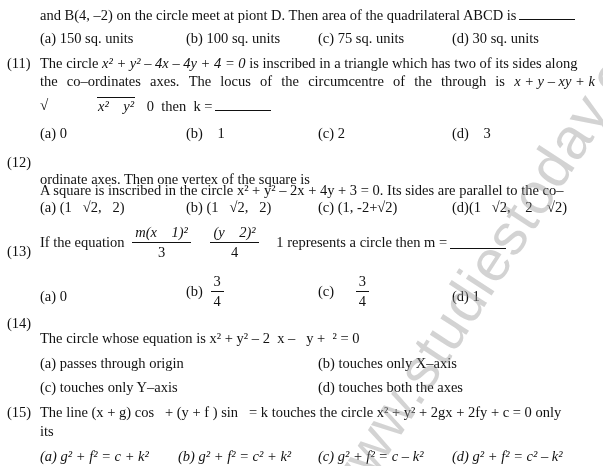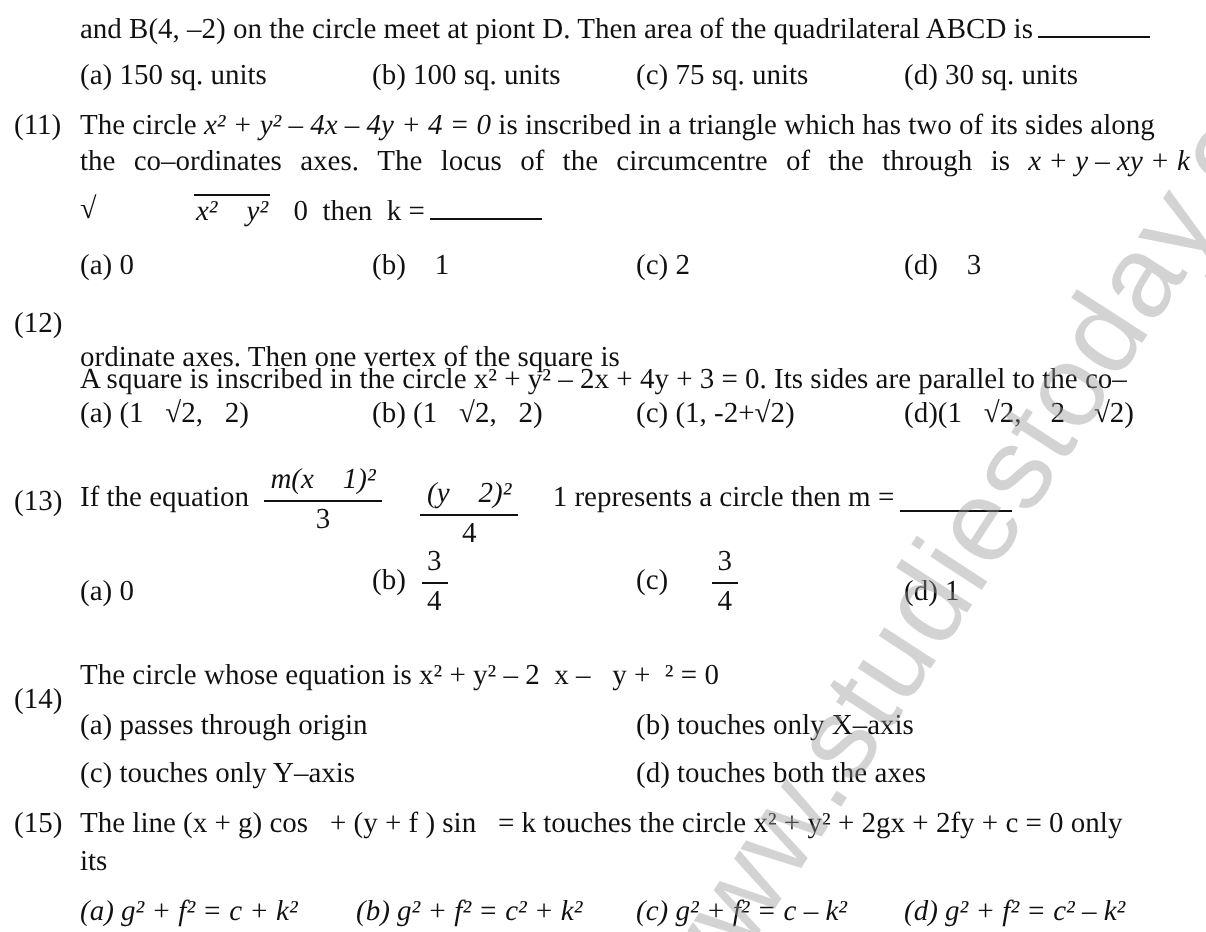--- a/index.html
+++ b/index.html
@@ -64,35 +64,35 @@
 <div class="ln" style="left:40px;top:170px;">ordinate axes. Then one vertex of the square is</div>
 <div class="ln" style="left:40px;top:198px;white-space:pre;">(a) (1   √2,   2)</div>
 <div class="ln" style="left:186px;top:198px;white-space:pre;">(b) (1   √2,   2)</div>
 <div class="ln" style="left:318px;top:198px;white-space:pre;">(c) (1, -2+√2)</div>
 <div class="ln" style="left:452px;top:198px;white-space:pre;">(d)(1   √2,    2    √2)</div>
 
 <div class="qn" style="top:242px;">(13)</div>
 <div class="ln" style="left:40px;top:223px;line-height:normal;">
   <span style="vertical-align:middle;">If the equation</span>
   <span class="frac"><span class="num it" style="white-space:pre;font-family:Liberation Serif, serif;">m(x    1)²</span><span class="den">3</span></span>
-  <span class="frac" style="margin-left:12px;margin-top:15px;"><span class="num it" style="white-space:pre;">(y    2)²</span><span class="den">4</span></span>
+  <span class="frac" style="margin-left:12px;"><span class="num it" style="white-space:pre;">(y    2)²</span><span class="den">4</span></span>
   <span style="vertical-align:middle;margin-left:10px;">1 represents a circle then m =</span><span class="blank" style="vertical-align:middle;"></span>
 </div>
 <div class="ln" style="left:40px;top:287px;">(a) 0</div>
 <div class="ln" style="left:186px;top:272px;line-height:normal;">
   <span style="vertical-align:middle;">(b)</span>
   <span class="frac"><span class="num">3</span><span class="den">4</span></span>
 </div>
 <div class="ln" style="left:318px;top:272px;line-height:normal;">
   <span style="vertical-align:middle;">(c)</span>
   <span class="frac" style="margin-left:18px;"><span class="num">3</span><span class="den">4</span></span>
 </div>
 <div class="ln" style="left:452px;top:287px;">(d) 1</div>
 
-<div class="qn" style="top:341px;">(14)</div>
+<div class="qn" style="top:314px;">(14)</div>
 <div class="ln" style="left:40px;top:329px;white-space:pre;">The circle whose equation is x² + y² – 2  x –   y +  ² = 0</div>
 <div class="ln" style="left:40px;top:354px;">(a) passes through origin</div>
 <div class="ln" style="left:318px;top:354px;">(b) touches only X–axis</div>
 <div class="ln" style="left:40px;top:378px;">(c) touches only Y–axis</div>
 <div class="ln" style="left:318px;top:378px;">(d) touches both the axes</div>
 
 <div class="qn" style="top:403px;">(15)</div>
 <div class="ln" style="left:40px;top:403px;white-space:pre;">The line (x + g) cos   + (y + f ) sin   = k touches the circle x² + y² + 2gx + 2fy + c = 0 only</div>
 <div class="ln" style="left:40px;top:422px;">its</div>
 <div class="ln it" style="left:40px;top:447px;">(a) g² + f² = c + k²</div>

